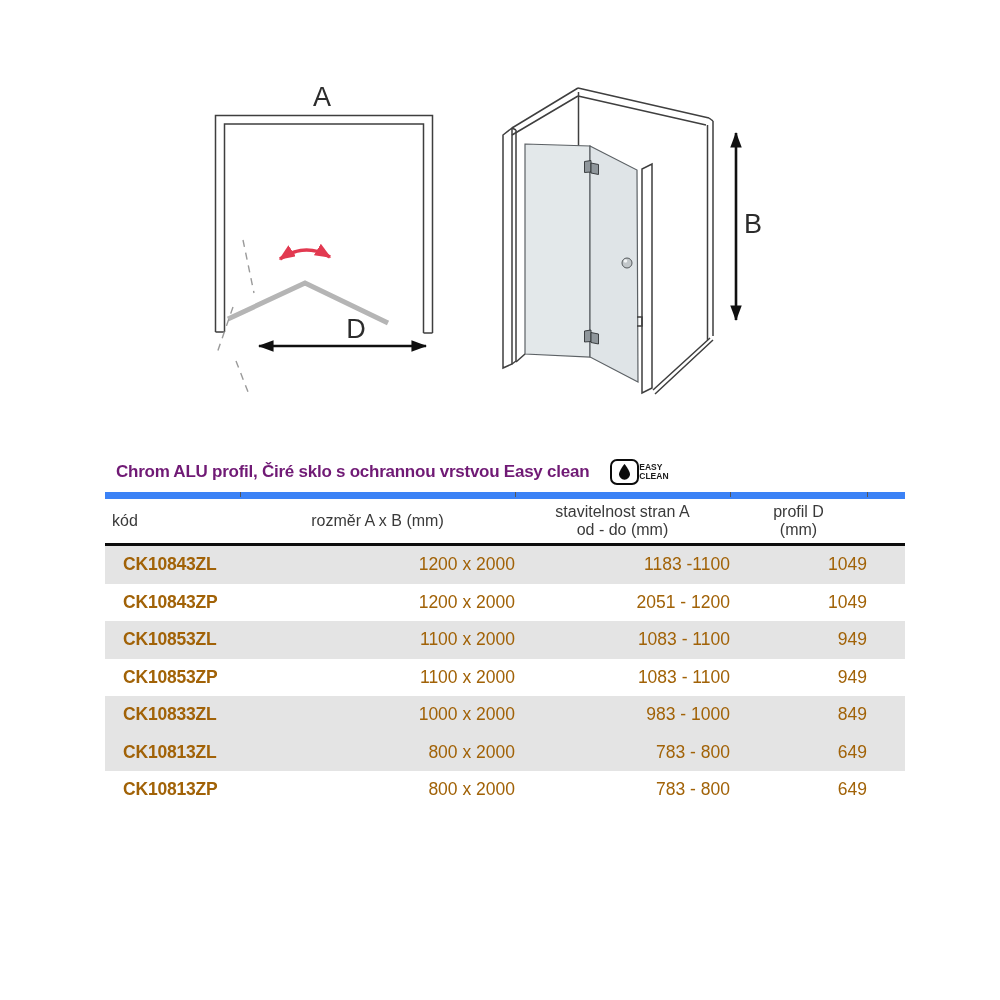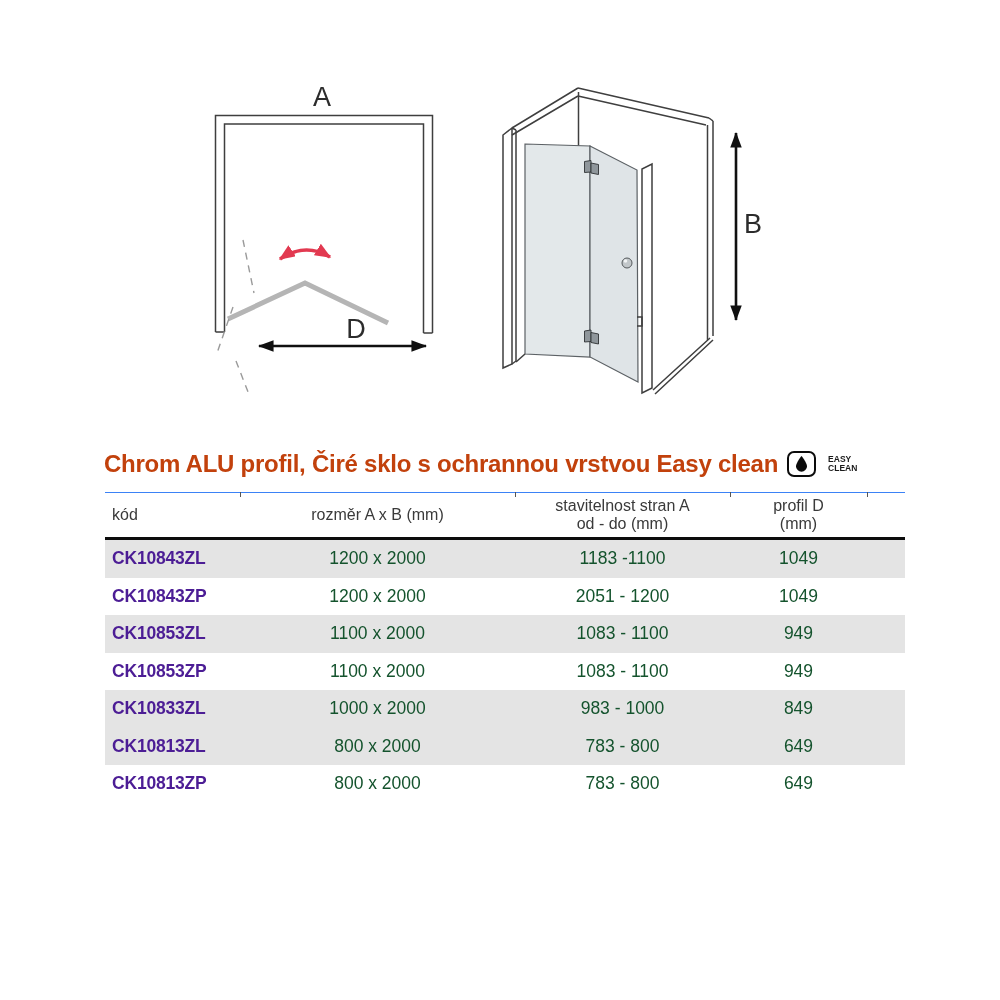--- a/index.html
+++ b/index.html
@@ -23,35 +23,35 @@
   .glass2{fill:var(--glass2);stroke:#5c6165;stroke-width:1.2;}
   .chev{stroke:var(--dim);stroke-width:5;fill:none;}
   .dash{stroke:#9a9a9a;stroke-width:1.4;fill:none;stroke-dasharray:7 6;}
   .red{stroke:var(--red);stroke-width:3.5;fill:none;}
   .dimarrow{stroke:var(--ink);stroke-width:2.6;fill:none;}
   .hinge{fill:#8f969b;stroke:#2e3133;stroke-width:0.9;}
   .lbl{font-family:"Liberation Sans",sans-serif;font-size:27px;fill:#2c2c2c;}
 
   
   .title-row{position:absolute;left:104px;top:450px;width:812px;display:flex;align-items:center;gap:9px;}
-  .title-row h1{margin:0;font-size:24px;font-weight:700;color:#c2410c;letter-spacing:-0.25px;white-space:nowrap;}
-  .badge{display:flex;align-items:center;gap:12px;}
+  .title-row h1{margin:12px;font-size:17px;font-weight:700;color:#701a75;letter-spacing:-0.25px;white-space:nowrap;}
+  .badge{display:flex;align-items:center;gap:0;}
   .badge-box{width:29px;height:26px;box-sizing:border-box;border:2.6px solid #0c0c0c;border-radius:7px;
              display:flex;align-items:center;justify-content:center;background:#fff;}
   .badge-text{display:flex;flex-direction:column;font-size:8.5px;font-weight:700;line-height:1.08;color:#1a1a1a;}
 
   
   .table-wrap{position:absolute;left:105px;top:492px;width:800px;}
-  table{width:800px;border-collapse:collapse;table-layout:fixed;border-top:1px solid #3b82f6;}
+  table{width:800px;border-collapse:collapse;table-layout:fixed;border-top:7px solid #3b82f6;}
   thead th{border-bottom:3px solid #0c0c0c;height:44px;vertical-align:middle;
            font-weight:400;font-size:16px;color:#3a3a3a;padding:0;}
   thead th .l2{line-height:1.13;}
   th.c1{text-align:left;padding-left:7px;}
-  tbody td{height:37.5px;font-size:17.5px;color:#14532d;text-align:center;padding:0;}
-  tbody td.c1{font-weight:700;color:#4c1d95;text-align:left;padding-left:7px;letter-spacing:-0.2px;}
+  tbody td{height:37.5px;font-size:17.5px;color:#a16207;text-align:right;padding:0;}
+  tbody td.c1{font-weight:700;color:#a16207;text-align:left;padding-left:18px;letter-spacing:-0.2px;}
   tr.striped{background:var(--stripe);}
   .tick{position:absolute;width:1px;background:#555;}
   .tick.t{top:0;height:5px;}
 </style>
 </head>
 <body>
 
 <div class="page">
 
   <svg class="diagrams" width="1000" height="440" viewBox="0 0 1000 440">

